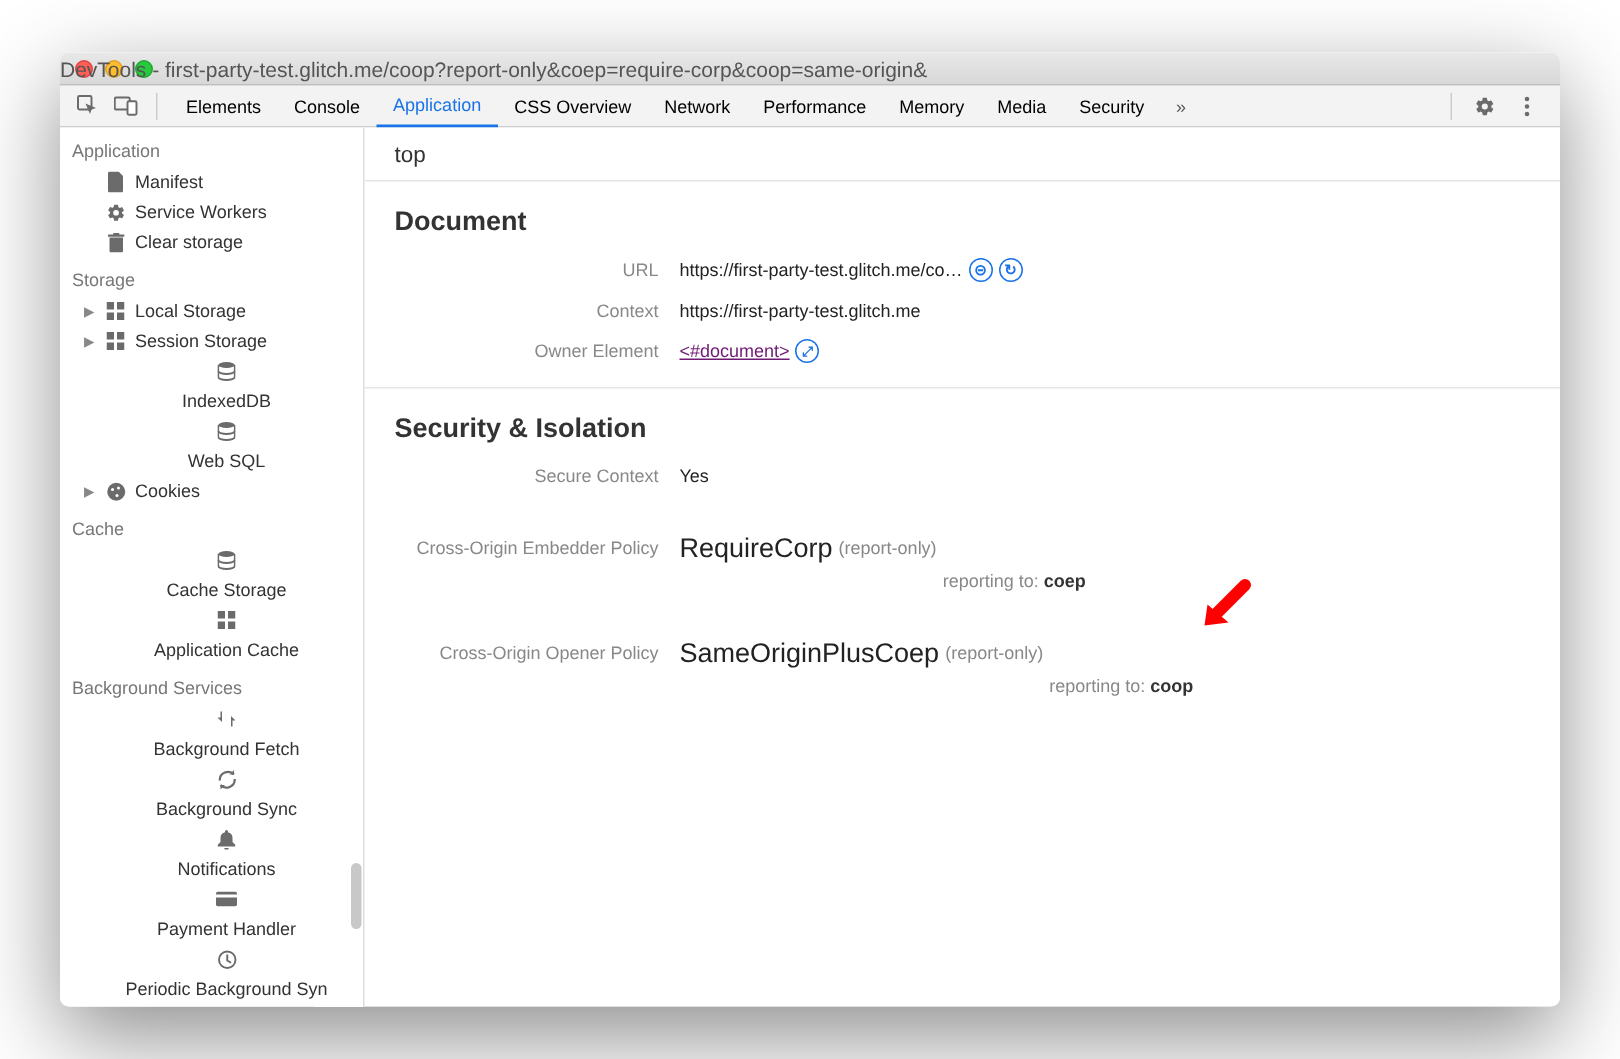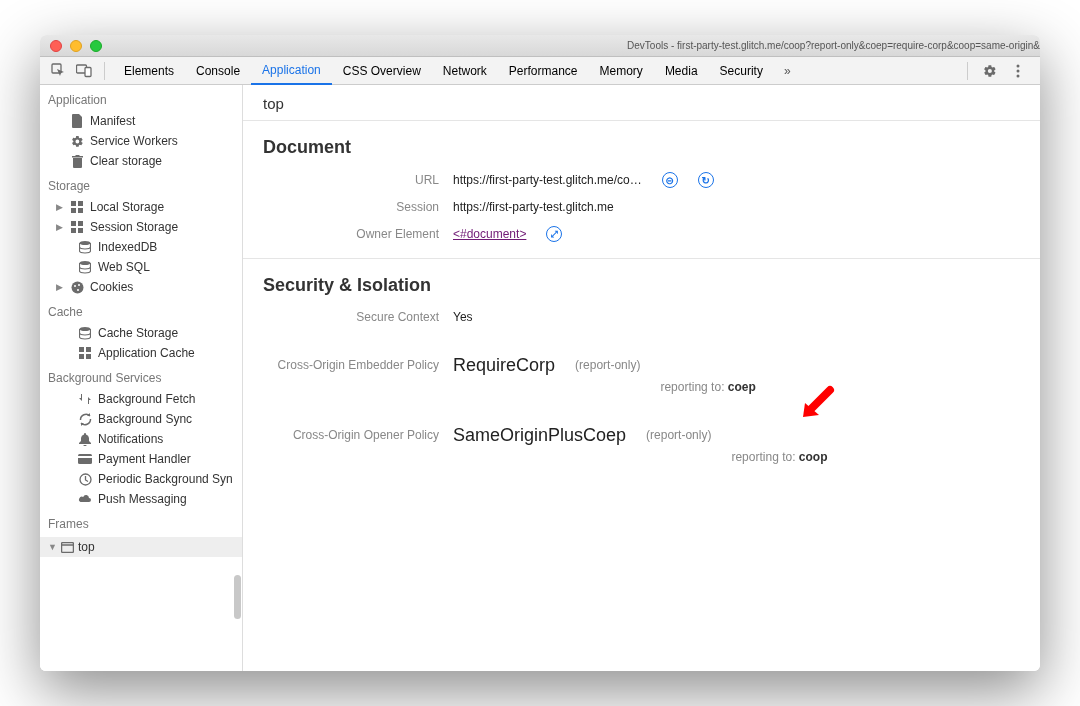--- a/index.html
+++ b/index.html
@@ -31,22 +31,22 @@
     display:flex;
     align-items:center;
     position:relative;
   }
   .traffic { display:flex; gap:8px; padding-left:10px; }
   .tl { width:12px;height:12px;border-radius:50%; }
   .red{background:#ff5f56;border:1px solid #e04343;}
   .yellow{background:#ffbd2e;border:1px solid #dea123;}
   .green{background:#27c93f;border:1px solid #1aab29;}
   .title {
-    position:absolute;left:0;right:0;text-align:right;
-    font-size:10px;color:#555;
+    position:absolute;left:0;right:0;text-align:left;
+    font-size:14px;color:#555;
     pointer-events:none;
   }
   .toolbar {
     height: 28px;
     border-bottom:1px solid #ccc;
     display:flex;
     align-items:center;
     background:#f3f3f3;
     padding:0 6px;
     gap:2px;
@@ -75,39 +75,39 @@
   }
   .item{
     display:flex;align-items:center;gap:6px;padding:3px 6px 3px 16px;
     color:#333;cursor:pointer;font-size:12px;white-space:nowrap;
   }
   .item .chev{width:8px;color:#888;font-size:9px;}
   .item .icn{
     width:14px;height:14px;display:flex;align-items:center;justify-content:center;
     color:#6b6b6b;
   }
-  .sub .item{padding-left:38px;}
+  .sub .item{padding-left:26px;flex-direction:column;}
   .frame-row{
     display:flex;align-items:center;gap:4px;padding:3px 6px 3px 8px;
     background:#eee;margin-top:2px;
   }
   .frame-row .chev{font-size:9px;color:#888;}
   .main{flex:1;display:flex;flex-direction:column;overflow:auto;}
   .main-header{
     padding:10px 16px 8px 20px;font-size:15px;color:#333;
     border-bottom:1px solid #e5e5e5;
   }
   .section-title{
     font-weight:600;font-size:18px;color:#333;padding:16px 0 8px 20px;
   }
   .kv{display:flex;align-items:center;padding:6px 0;}
   .k{
     width:210px;text-align:right;color:#888;font-size:12px;padding-right:14px;
   }
-  .v{color:#222;font-size:12px;display:flex;align-items:center;gap:20px;flex-wrap:wrap;}
+  .v{color:#222;font-size:12px;display:flex;align-items:center;gap:4px;flex-wrap:wrap;}
   .link{color:#701a75;text-decoration:underline;cursor:pointer;}
   .policy-badge{
     font-size:18px;color:#222;
   }
   .grey{color:#888;}
   .report{color:#888;margin-top:44px;}
   .report b{color:#333;font-weight:600;}
   .iconbtn{
     width:16px;height:16px;border:1.4px solid #1a73e8;border-radius:50%;
     color:#1a73e8;display:inline-flex;align-items:center;justify-content:center;
@@ -371,21 +371,21 @@
       <div class="section-title">Document</div>
       <div class="kv">
         <div class="k">URL</div>
         <div class="v">
           <span>https://first-party-test.glitch.me/co…</span>
           <span class="iconbtn">⊝</span>
           <span class="iconbtn">↻</span>
         </div>
       </div>
       <div class="kv">
-        <div class="k">Session</div>
+        <div class="k">Context</div>
         <div class="v">
             <span>https://first-party-test.glitch.me</span>
           </div>
       </div>
       <div class="kv">
         <div class="k">Owner Element</div>
         <div class="v">
           <span class="link">&lt;#document&gt;</span>
           <span class="iconbtn" style="font-size:9px;">⤢</span>
         </div>

